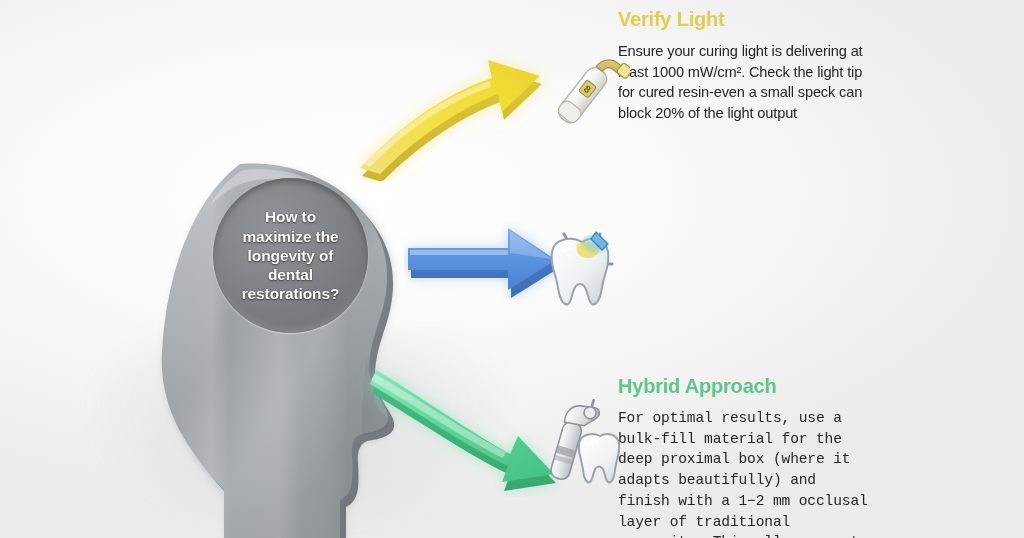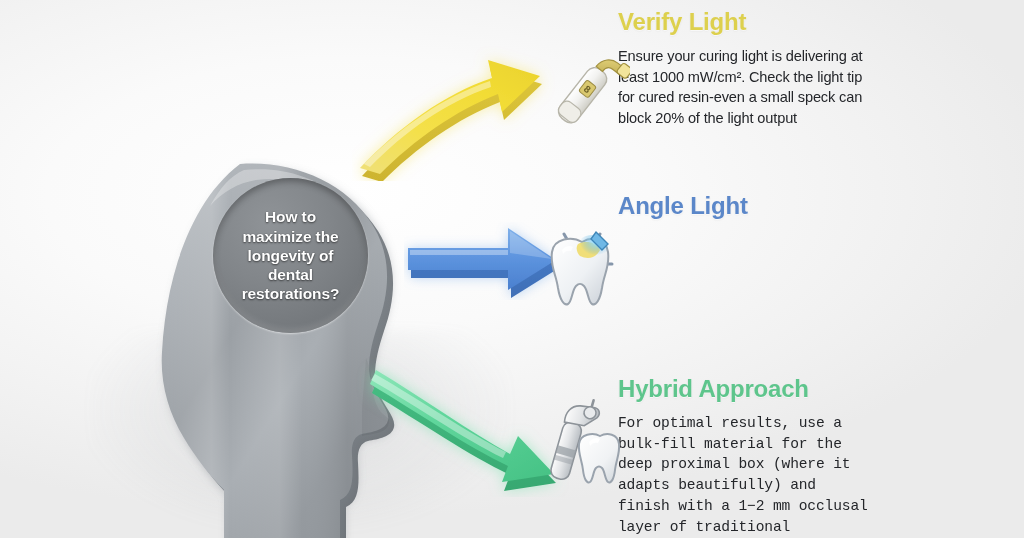--- a/index.html
+++ b/index.html
@@ -103,21 +103,21 @@
   .section {
     position: absolute;
     left: 618px;
     width: 396px;
   }
   #section-0 { top: 8px;   }
   #section-1 { top: 192px; }
   #section-2 { top: 375px; }
 
   .section-title {
-    font-size: 24px;
+    font-size: 20px;
     font-weight: bold;
     letter-spacing: -0.2px;
     margin-bottom: 10px;
     text-shadow: 0 1px 1px rgba(255,255,255,0.85), 0 1px 2px rgba(0,0,0,0.10);
   }
 
   .section-body {
     font-size: 14.6px;
     line-height: 1.42;
     color: #24262a;
@@ -401,21 +401,20 @@
       <path d="M55 50 C58 46 63 45 66 47 L64 51 C61 50 58 51 56 54 Z" fill="#ffffff" opacity="0.9"></path>
     </svg>
   </div>
 
   <div class="section" id="section-0">
     <div class="section-title" style="color: rgb(221, 208, 78);">Verify Light</div>
     <div class="section-body">Ensure your curing light is delivering at least 1000 mW/cm². Check the light tip for cured resin-even a small speck can block 20% of the light output</div>
   </div>
 
   <div class="section" id="section-1">
-    <div class="section-title" style="color: rgb(91, 135, 201);">Angle Light</div>
   </div>
 
   <div class="section" id="section-2">
     <div class="section-title" style="color: rgb(94, 197, 140);">Hybrid Approach</div>
     <div class="section-body">For optimal results, use a bulk-fill material for the deep proximal box (where it adapts beautifully) and finish with a 1−2 mm occlusal layer of traditional composite. This allows you to sculpt anatomy without the material slumping.</div>
   </div>
 
 </div>
 
 </body></html>

